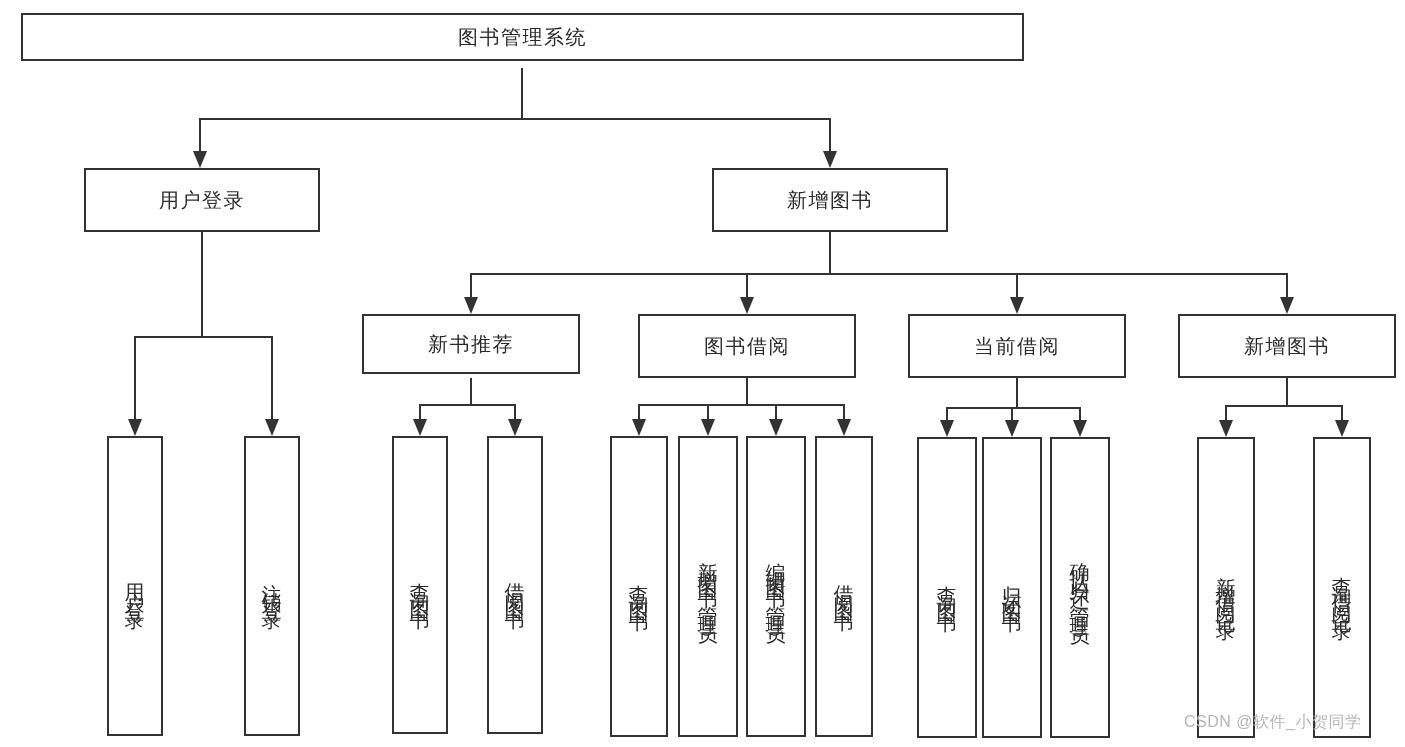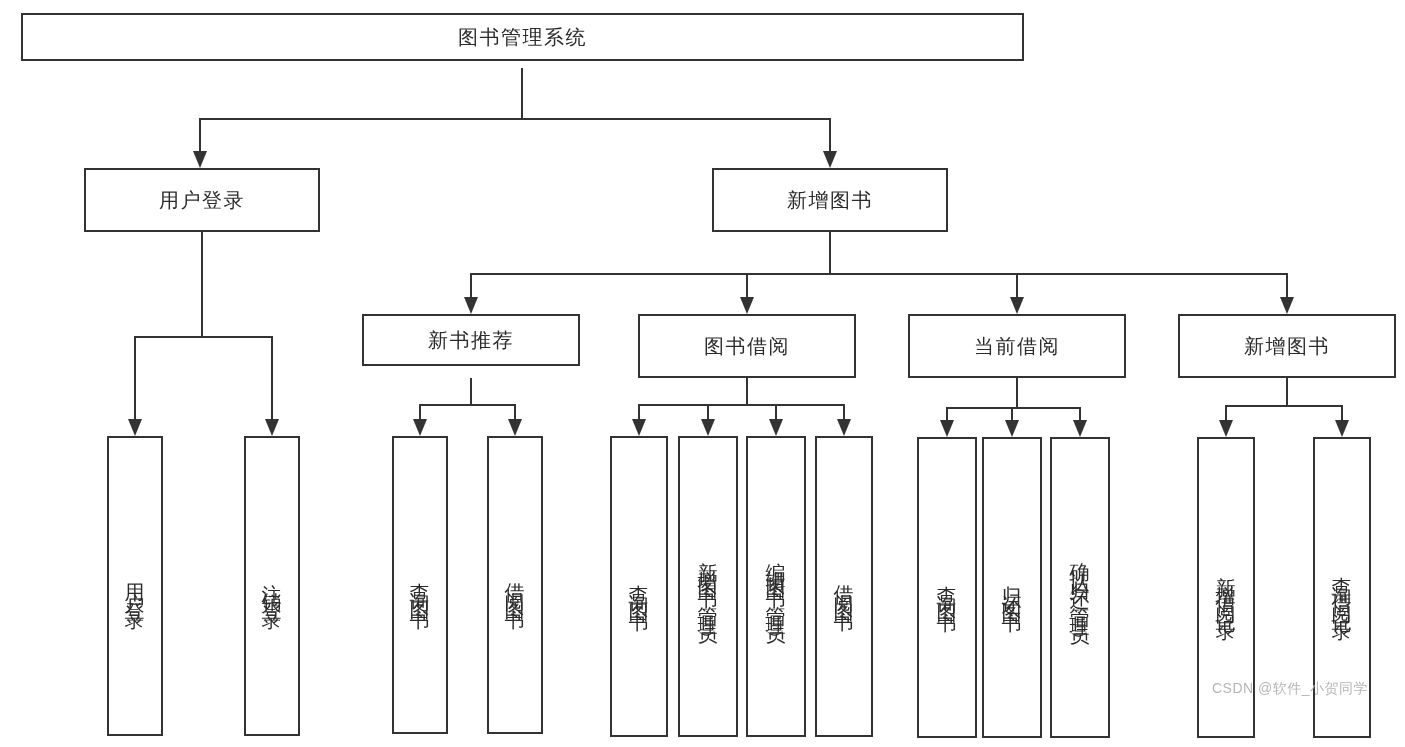--- a/index.html
+++ b/index.html
@@ -25,22 +25,22 @@
     font-size:20px;line-height:1;letter-spacing:9px;
   }
   .vline{position:absolute;width:2px;background:var(--line,#333333);}
   .hline{position:absolute;height:2px;background:var(--line,#333333);}
   .arrow{
     position:absolute;width:0;height:0;
     border-left:7px solid transparent;border-right:7px solid transparent;
     border-top:17px solid var(--line,#333333);
   }
   .watermark{
-    position:absolute;left:1184px;top:680px;width:212px;
-    font-size:14px;text-align:center;letter-spacing:0.5px;
+    position:absolute;left:1184px;top:712px;width:212px;
+    font-size:16px;text-align:left;letter-spacing:0.5px;
     color:var(--watermark,#b5b5b5);white-space:nowrap;
   }
 </style>
 </head>
 <body>
 
 <div class="canvas">
 
   <div class="box" style="left:21px;top:13px;width:1003px;height:48px;">图书管理系统</div>
 
@@ -65,21 +65,21 @@
   <div class="hline" style="left:470px;top:273px;width:818px;"></div>
   <div class="vline" style="left:470px;top:273px;height:24px;"></div>
   <div class="arrow" style="left:464px;top:297px;"></div>
   <div class="vline" style="left:746px;top:273px;height:24px;"></div>
   <div class="arrow" style="left:740px;top:297px;"></div>
   <div class="vline" style="left:1016px;top:273px;height:24px;"></div>
   <div class="arrow" style="left:1010px;top:297px;"></div>
   <div class="vline" style="left:1286px;top:273px;height:24px;"></div>
   <div class="arrow" style="left:1280px;top:297px;"></div>
 
-  <div class="box" style="left:362px;top:314px;width:218px;height:52px;">新书推荐</div>
+  <div class="box" style="left:362px;top:314px;width:218px;height:60px;">新书推荐</div>
   <div class="box" style="left:908px;top:314px;width:218px;height:64px;">当前借阅</div>
   <div class="box" style="left:638px;top:314px;width:218px;height:64px;">图书借阅</div>
   <div class="box" style="left:1178px;top:314px;width:218px;height:64px;">新增图书</div>
 
   <div class="vline" style="left:470px;top:378px;height:26px;"></div>
   <div class="hline" style="left:419px;top:404px;width:97px;"></div>
   <div class="vline" style="left:419px;top:404px;height:15px;"></div>
   <div class="arrow" style="left:413px;top:419px;"></div>
   <div class="vline" style="left:514px;top:404px;height:15px;"></div>
   <div class="arrow" style="left:508px;top:419px;"></div>

